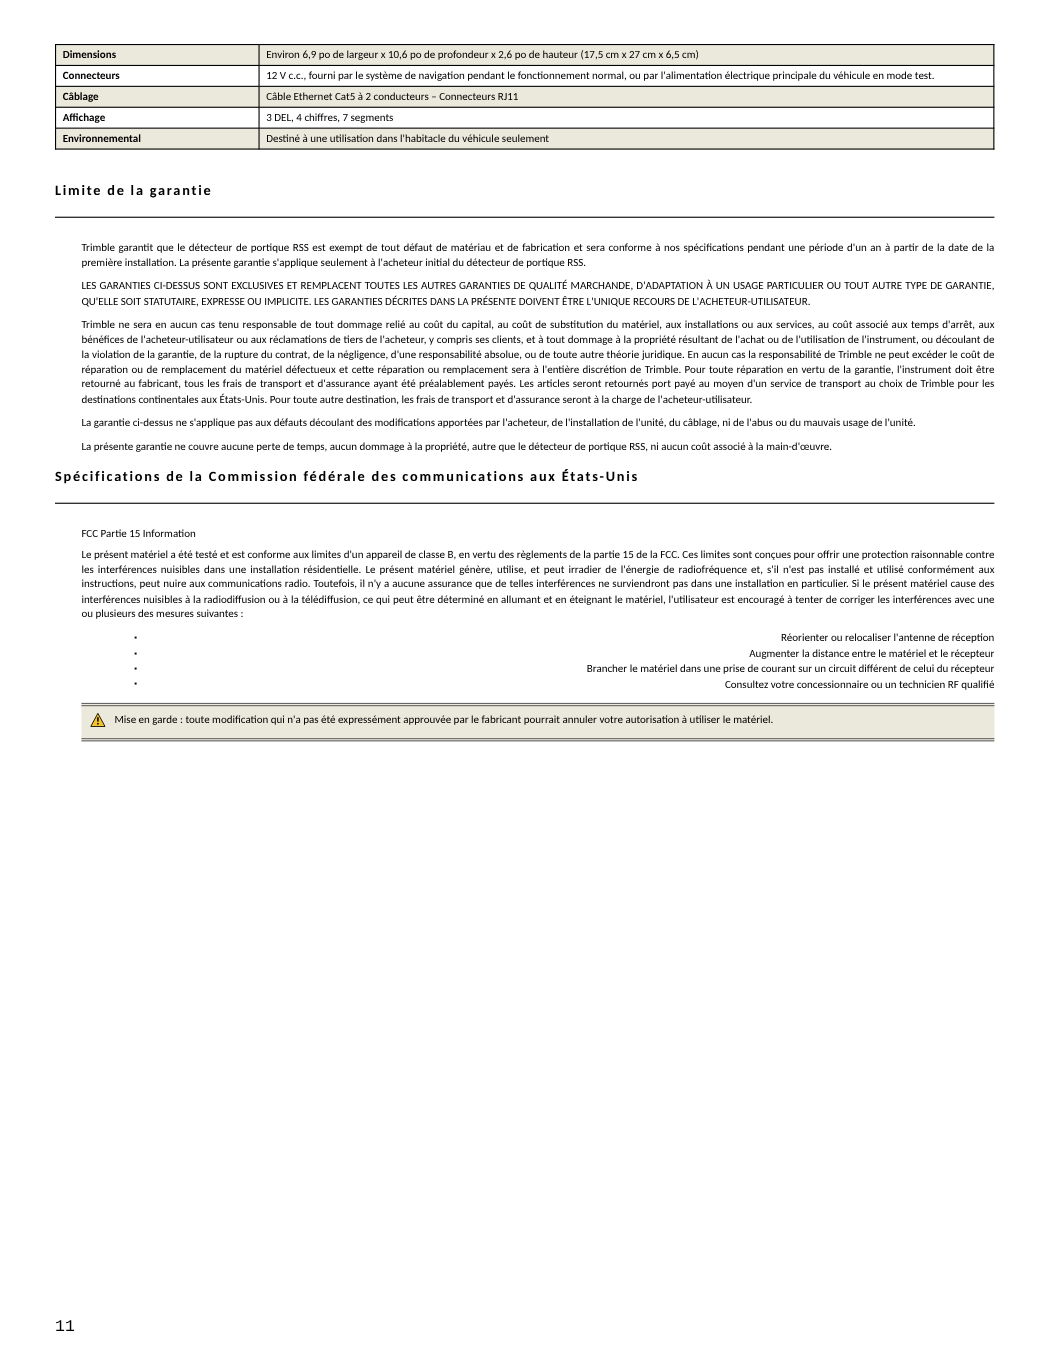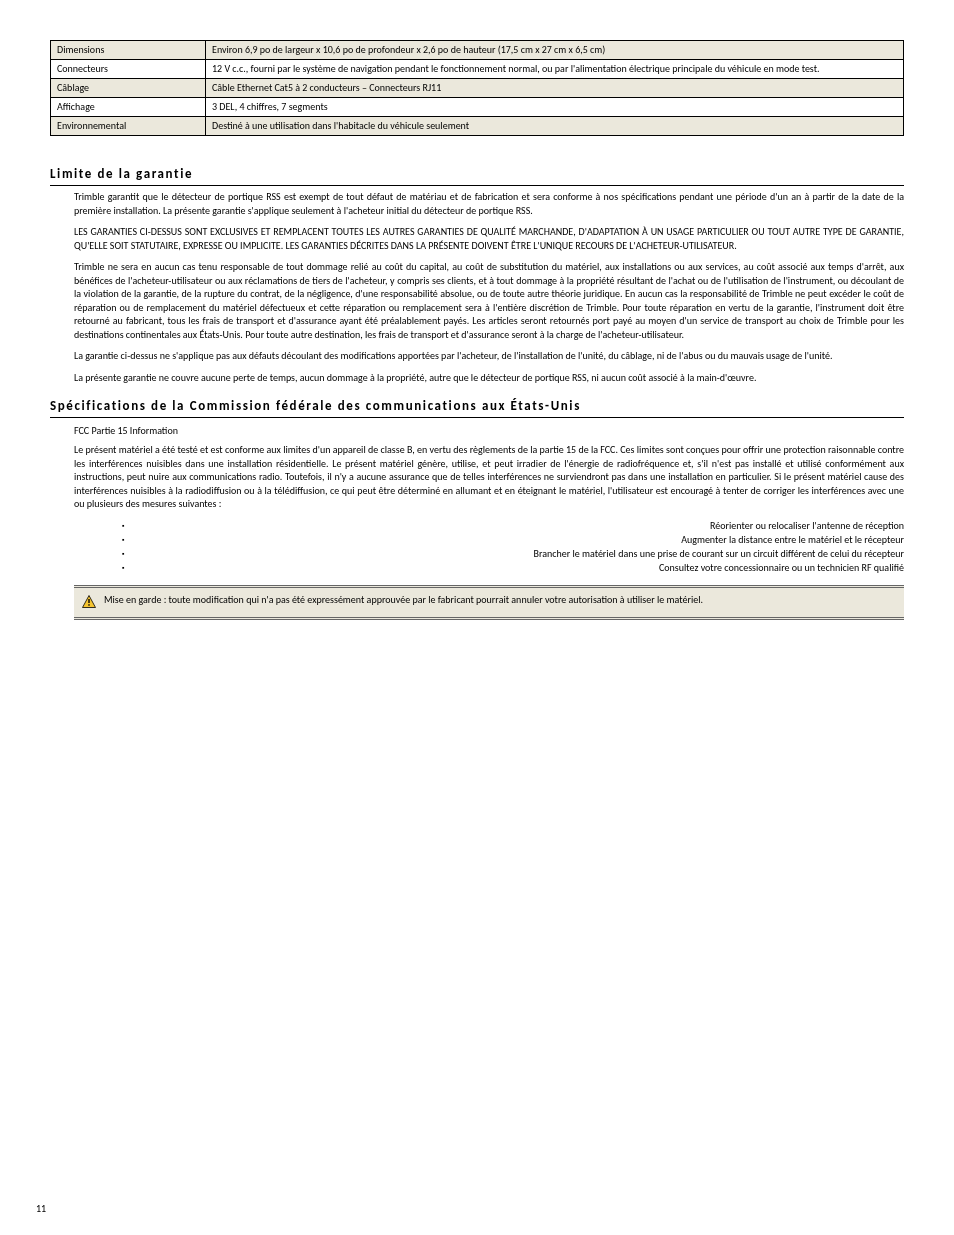--- a/index.html
+++ b/index.html
@@ -19,29 +19,29 @@
     border-collapse: collapse;
     margin-bottom: 30px;
   }
   table.spec td {
     border: 1px solid #000;
     font-size: 10px;
     padding: 3px 6px;
     vertical-align: top;
     line-height: 1.2;
   }
-  table.spec td.label { width: 155px; }
+  table.spec td.label { width: 185px; font-weight: bold; }
   table.spec tr.shade td { background: #ebe8dc; }
   h2.section {
     font-size: 13px;
     font-weight: bold;
     letter-spacing: 1.6px;
     border-bottom: 1px solid #000;
-    padding-bottom: 4px;
-    margin-bottom: 4px;
+    padding-bottom: 16px;
+    margin-bottom: 20px;
     margin-top: 14px;
   }
   .body-text {
     font-size: 10px;
     line-height: 1.35;
     margin-bottom: 8px;
     text-align: justify;
   }
   .indent { padding-left: 24px; }
   .subhead {
@@ -84,22 +84,23 @@
   .caution-icon {
     flex: 0 0 auto;
   }
   .caution-text {
     font-size: 10px;
     line-height: 1.3;
   }
   .pagenum {
     position: absolute;
     bottom: 20px;
-    left: 36px;
-    font-size: 10px;
+    left: 50px;
+    font-size: 15px;
+    font-family: Liberation Mono, monospace;
   }
 </style>
 </head>
 <body>
 
 <div class="page">
 
   <table class="spec">
     <tbody>
         <tr class="shade">

